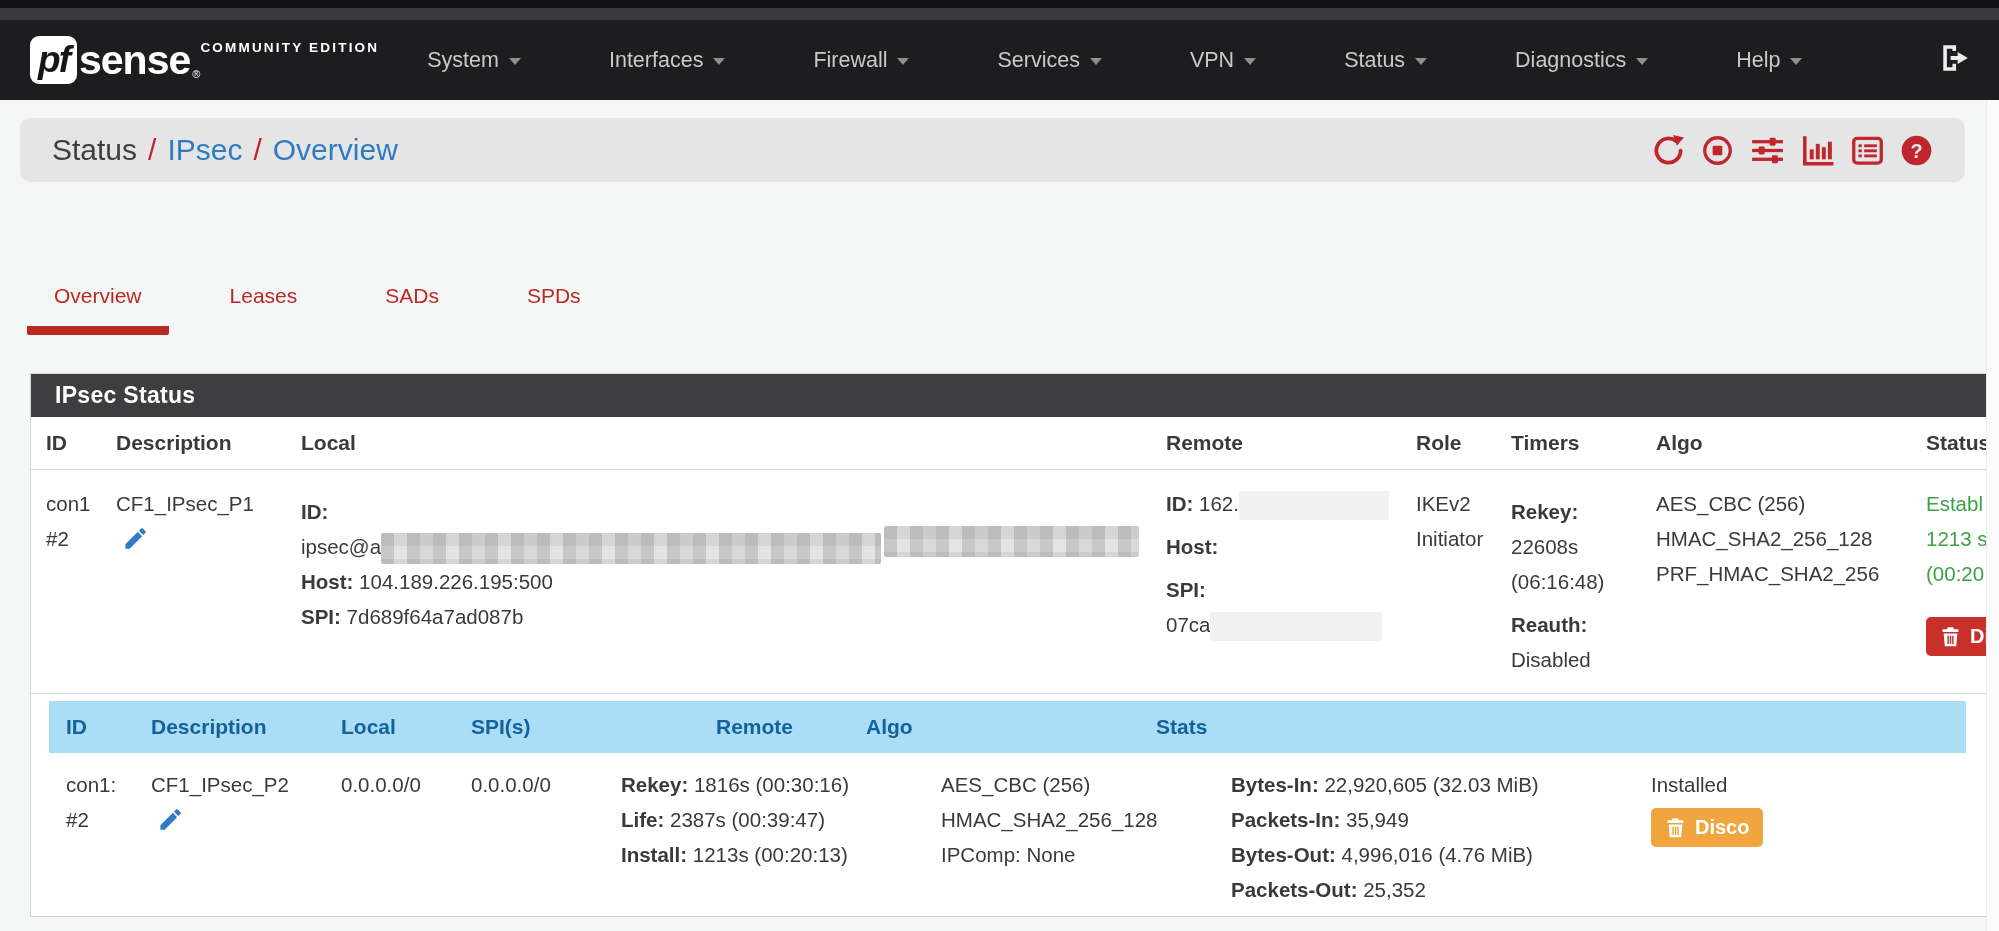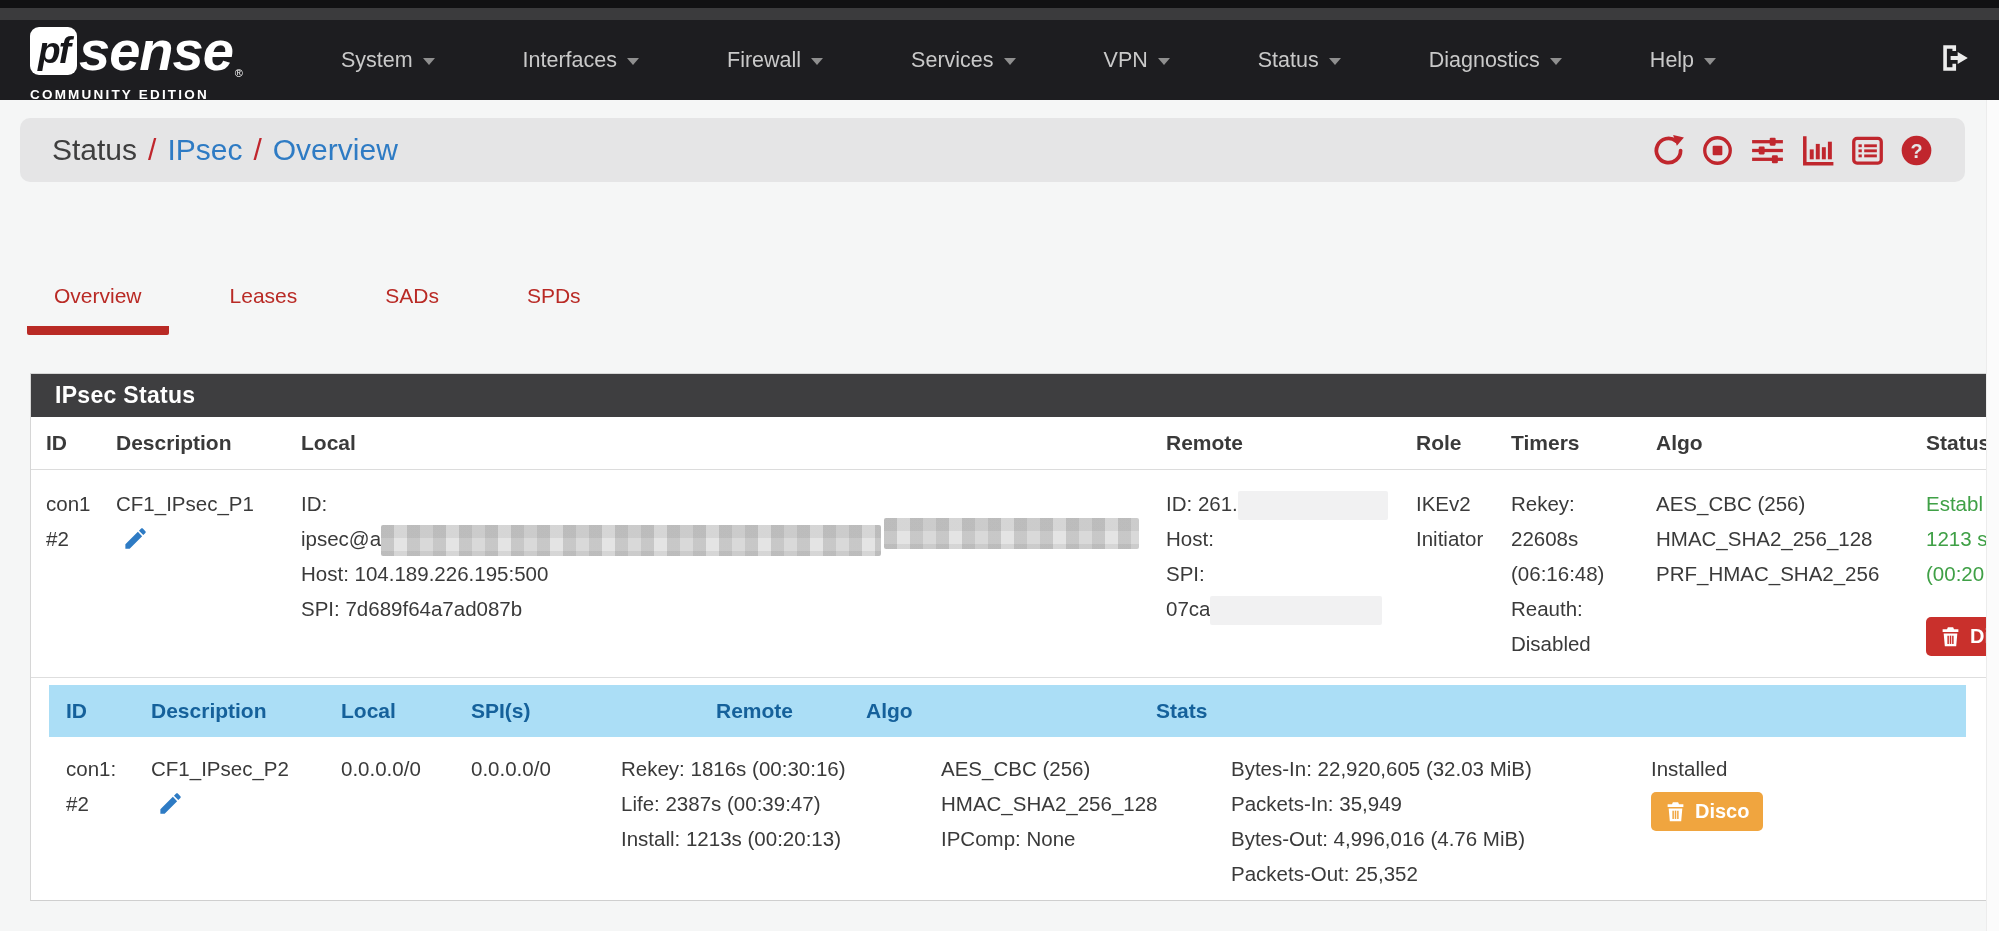--- a/index.html
+++ b/index.html
@@ -4,25 +4,25 @@
 <style>
   * { margin:0; padding:0; box-sizing:border-box; }
   html,body { width:1999px; height:931px; overflow:hidden; }
   body { font-family:"Liberation Sans", sans-serif; background:#f5f6f6; }
   .screen { position:relative; width:1999px; height:931px; overflow:hidden; background:#f5f6f6; }
 
   
   .topstrip1 { height:8px;  background:#111113; }
   .topstrip2 { height:12px; background:#3b3b3d; }
   .navbar { height:80px; background:#1d1d20; display:flex; align-items:center; padding:0 30px; position:relative; }
-  .logo { display:flex; flex-direction:column; margin-right:98px; cursor:pointer; }
+  .logo { display:flex; flex-direction:row; margin-right:48px; cursor:pointer; }
   .logo-row { display:flex; align-items:center; }
   .logo-box { background:#ffffff; border-radius:9px; width:47px; height:48px; display:flex; align-items:center; justify-content:center;
               font-style:italic; font-weight:bold; font-size:37px; color:#17171a; letter-spacing:-2px; }
-  .logo-sense { color:#fff; font-weight:bold; font-size:56px; letter-spacing:-1px; margin-left:2px;font-style:italic; }
+  .logo-sense { color:#fff; font-weight:bold; font-size:41px; letter-spacing:-1px; margin-left:2px; }
   .logo-reg { color:#fff; font-size:11px; align-self:flex-end; margin:0 0 4px 2px; }
   .logo-edition { color:#fff; font-weight:bold; font-size:13.5px; letter-spacing:2.2px; margin-top:4px; }
   .nav-items { display:flex; gap:88px; align-items:center; color:#c9c9c9; font-size:21.5px;text-align:center; }
   .nav-item { display:flex; align-items:center; gap:10px; cursor:pointer; white-space:nowrap; }
   .caret { width:0; height:0; border-left:6px solid transparent; border-right:6px solid transparent; border-top:7px solid #8f8f8f; margin-top:3px; }
   .logout { position:absolute; right:28px; top:50%; transform:translateY(-50%); cursor:pointer; }
 
   
   .breadcrumb-bar { margin:18px 34px 0 20px; width:1945px; height:64px; background:#e5e5e6; border-radius:10px;
                     display:flex; align-items:center; justify-content:space-between; padding:0 32px; }
@@ -42,21 +42,21 @@
   .panel { margin:38px 0 0 30px; width:1985px; background:#fff; border:1px solid #d6d6d6; border-bottom:1px solid #cfcfcf; }
   .panel-heading { height:43px; background:#3e3e40; color:#fff; font-weight:bold; font-size:23px; display:flex; align-items:center; padding-left:24px; letter-spacing:.3px; }
 
   .t1-row { display:flex; padding-left:15px; color:#3a3a3a; }
   .t1-head { height:53px; align-items:center; font-weight:bold; font-size:21px; border-bottom:1px solid #dcdcdc; }
   .t1-data { padding-top:16px; padding-bottom:16px; font-size:20.5px; line-height:35px; }
   .t1-c1{width:70px;flex-shrink:0} .t1-c2{width:185px;flex-shrink:0} .t1-c3{width:865px;flex-shrink:0}
   .t1-c4{width:250px;flex-shrink:0} .t1-c5{width:95px;flex-shrink:0} .t1-c6{width:145px;flex-shrink:0}
   .t1-c7{width:270px;flex-shrink:0} .t1-c8{width:220px;flex-shrink:0}
 
-  .b { font-weight:normal; }
+  .b { font-weight:bold;margin-top:8px; }
   .nowrap { white-space:nowrap; }
   .green { color:#3fa046; }
 
   .blur { display:inline-block; vertical-align:middle; border-radius:2px; }
   .blur-mosaic { background-color:#d9d9d9;
     background-image:
       linear-gradient(90deg, rgba(110,110,110,.16) 50%, transparent 50%),
       linear-gradient(rgba(125,125,125,.14) 50%, transparent 50%),
       linear-gradient(90deg, transparent 25%, rgba(255,255,255,.30) 25%, rgba(255,255,255,.30) 50%, transparent 50%);
     background-size:26px 26px, 26px 26px, 52px 39px; }
@@ -228,21 +228,21 @@
           <path fill="#2e7bc4" d="M3 17.2V21h3.8L17.9 9.9l-3.8-3.8L3 17.2zM20.8 7c.4-.4.4-1.1 0-1.5l-2.3-2.3c-.4-.4-1.1-.4-1.5 0l-1.9 1.9 3.8 3.8 1.9-1.9z"></path>
         </svg>
       </div>
       <div class="t1-c3">
         <div class="b">ID:</div>
         <div class="nowrap"><span>ipsec@a</span><span class="blur blur-mosaic" style="width:500px;height:31px;"></span><span class="blur blur-mosaic" style="width:255px;height:31px;transform:translateY(-7px);margin-left:3px;"></span></div>
         <div class="nowrap"><span class="b">Host:</span> <span>104.189.226.195:500</span></div>
         <div class="nowrap"><span class="b">SPI:</span> <span>7d689f64a7ad087b</span></div>
       </div>
       <div class="t1-c4">
-        <div class="nowrap"><span class="b">ID:</span> <span>261.</span><span class="blur blur-light" style="width:150px;height:29px;"></span></div>
+        <div class="nowrap"><span class="b">ID:</span> <span>162.</span><span class="blur blur-light" style="width:150px;height:29px;"></span></div>
         <div class="b">Host:</div>
         <div class="b">SPI:</div>
         <div class="nowrap"><span>07ca</span><span class="blur blur-light" style="width:172px;height:29px;"></span></div>
       </div>
       <div class="t1-c5">
         <div>IKEv2</div>
           <div>Initiator</div>
       </div>
       <div class="t1-c6">
         <div class="b">Rekey:</div>

